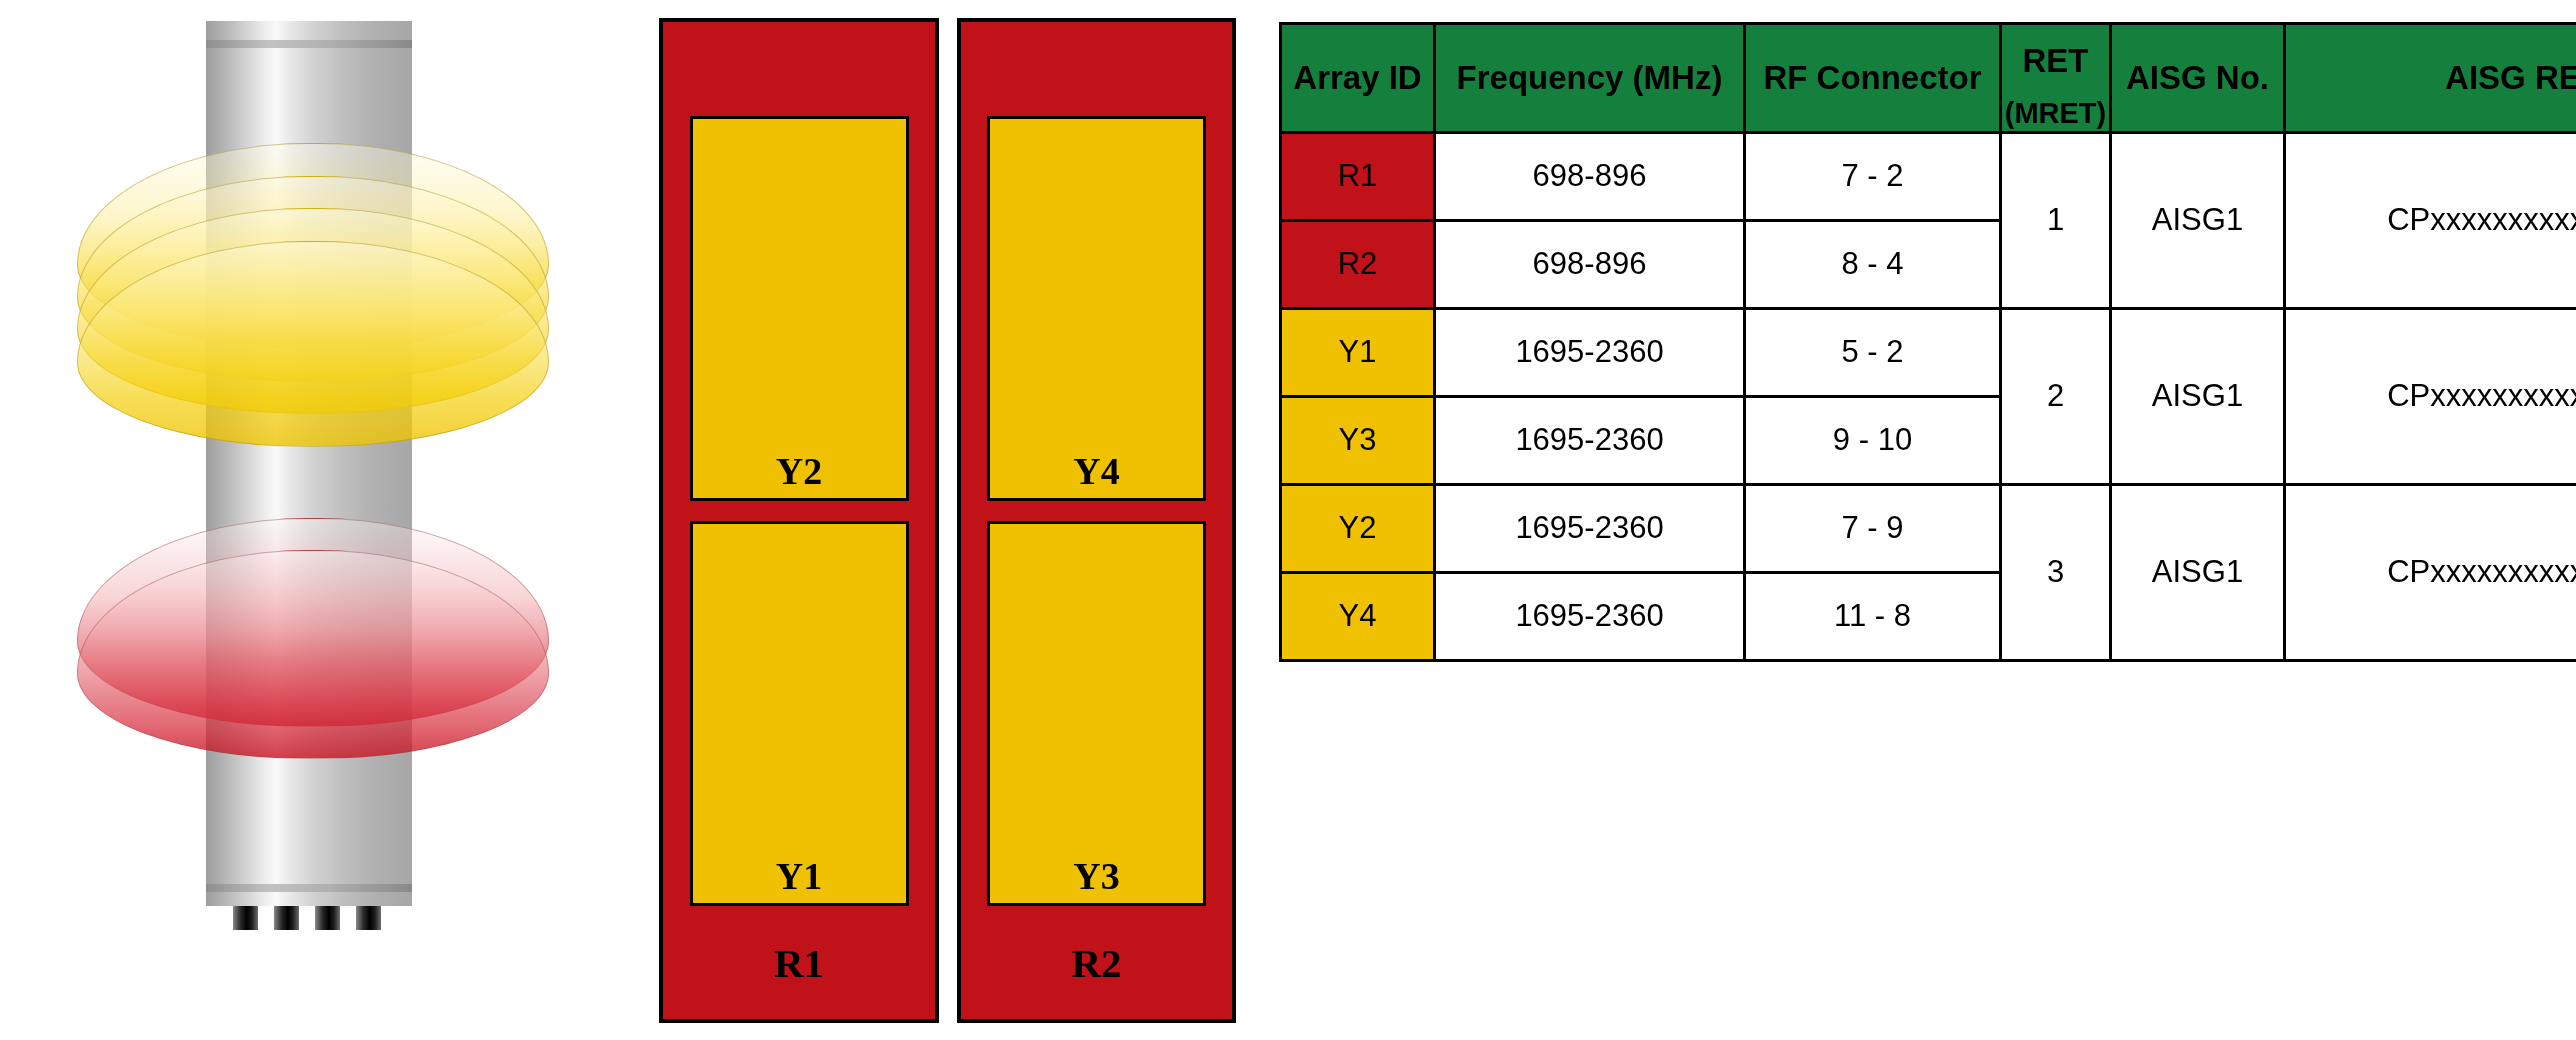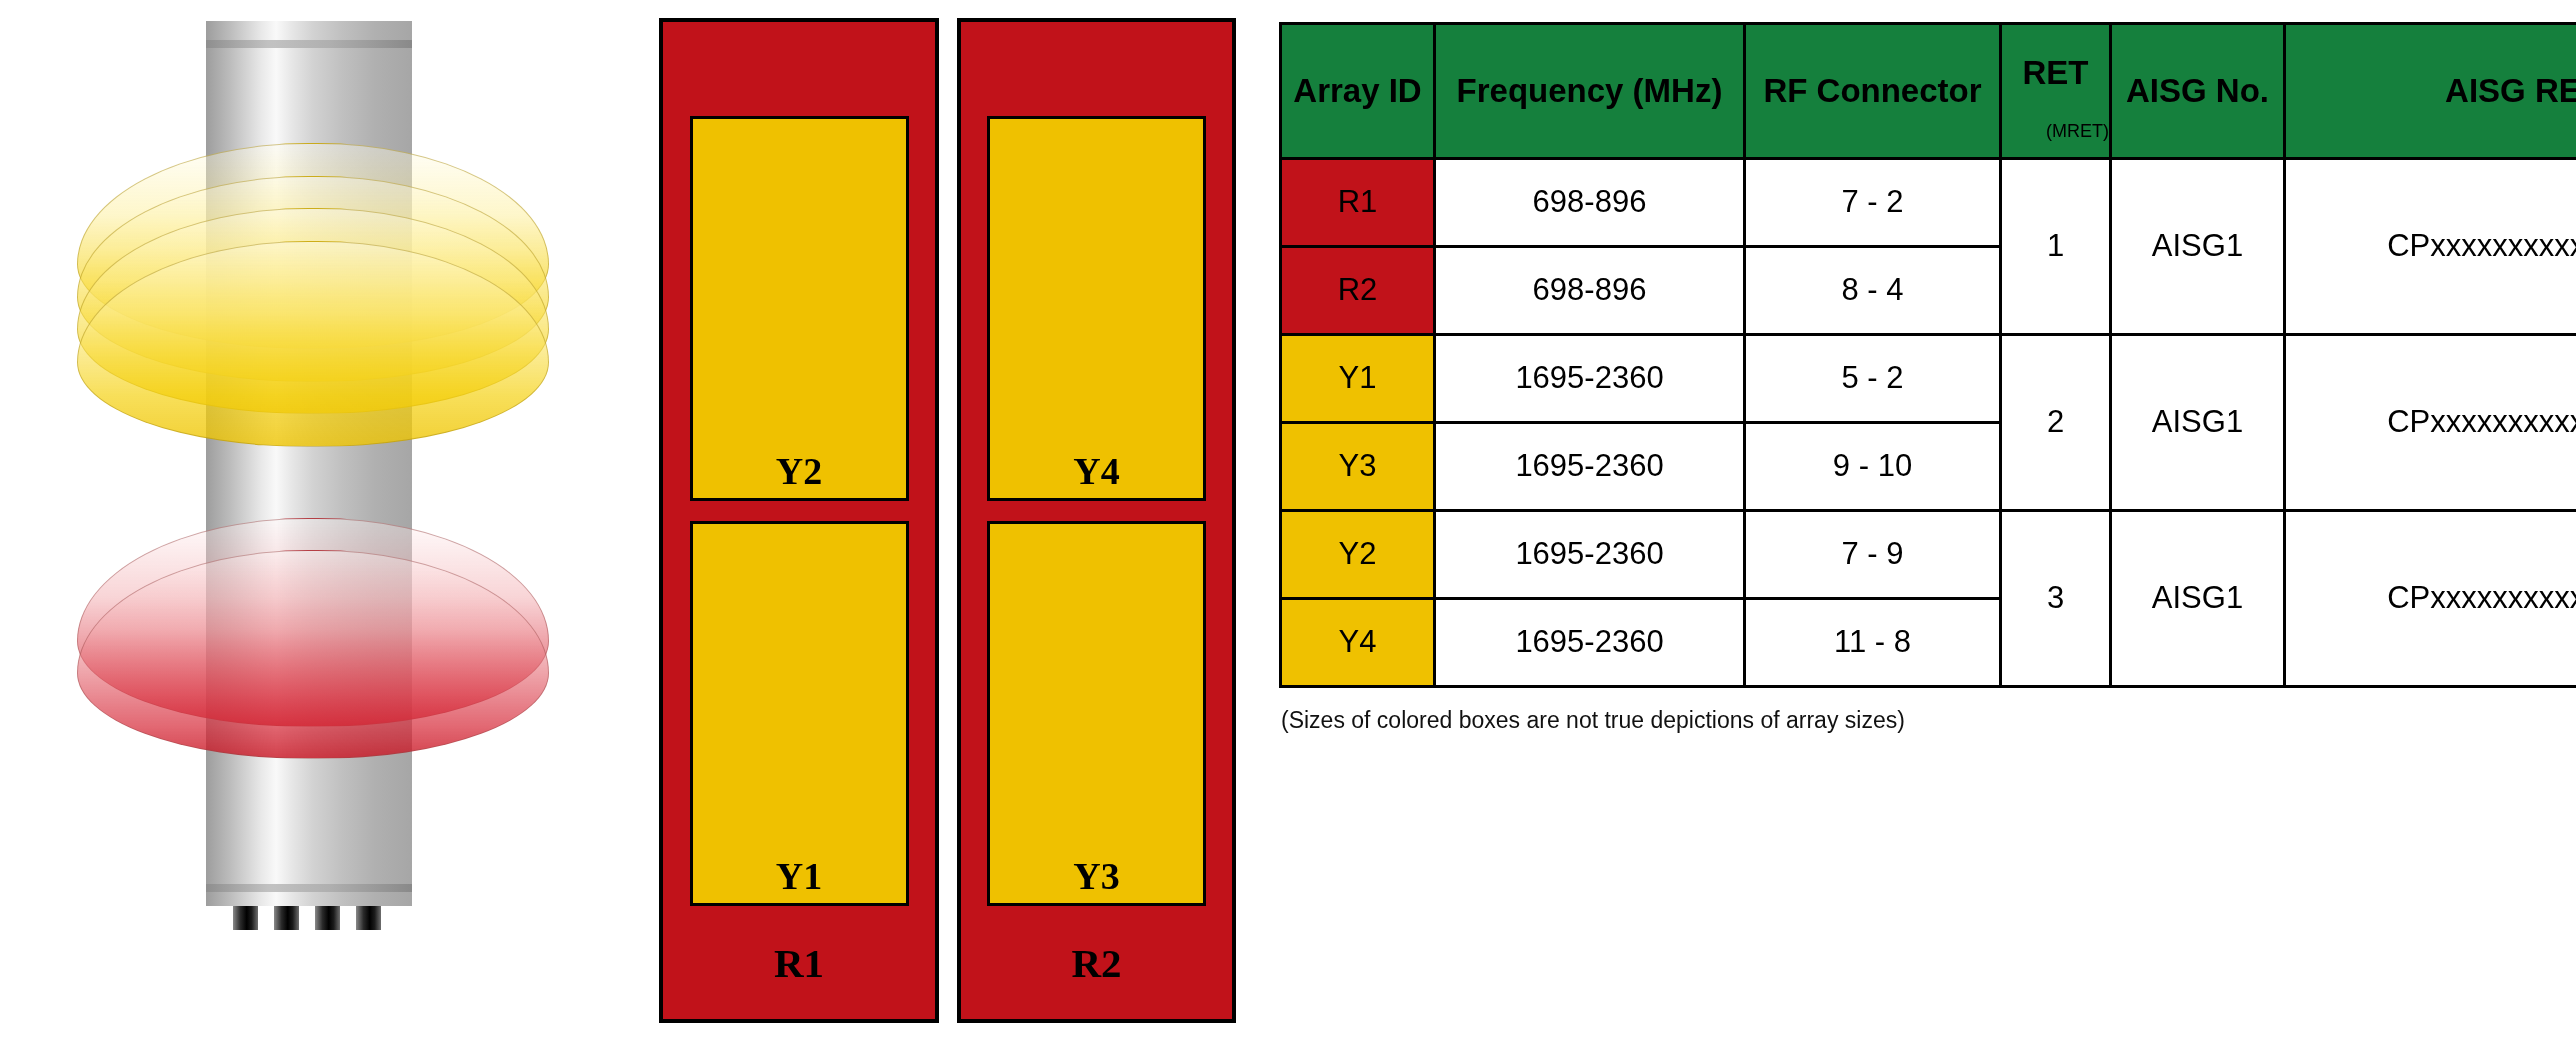--- a/index.html
+++ b/index.html
@@ -121,23 +121,23 @@
   .spec-table tr.hdr-row  { height: 106px; }
   .spec-table tr.data-row { height: 88px; }
 
   .spec-table th {
     font-size: 33px;
     font-weight: 600;
     background: #15803d;
   }
   .spec-table td { font-size: 31px; font-weight: 400; }
 
-  .ret-hdr { display: flex; flex-direction: column; height: 132px; text-align: right; }
+  .ret-hdr { display: flex; flex-direction: column; height: 106px; }
   .ret-hdr .ret-main { flex: 1; display: flex; align-items: center; justify-content: center; }
-  .ret-hdr .ret-sub  { font-size: 18px; font-weight: 400; padding-bottom: 15px; }
+  .ret-hdr .ret-sub  { font-size: 29px; font-weight: 700; padding-bottom: 1px; }
 
   td.arr-red    { background: var(--red, #C1121A); }
   td.arr-yellow { background: var(--yellow, #EFC100); }
 
   
   .note {
     position: absolute; left: 1281px; top: 707px;
     font-size: 23px; color: #111;
   }
 </style>
@@ -246,16 +246,15 @@
         <td rowspan="2">CPxxxxxxxxxxxxxxMM.3</td>
       </tr>
       <tr class="data-row">
         <td class="arr-yellow">Y4</td>
         <td>1695-2360</td>
         <td>11 - 8</td>
       </tr>
     </tbody>
   </table>
 
-  <div class="note">(Sizes of colored boxes are not true depictions of array sizes)</div>
 
 </div>
 
 
 </body></html>

